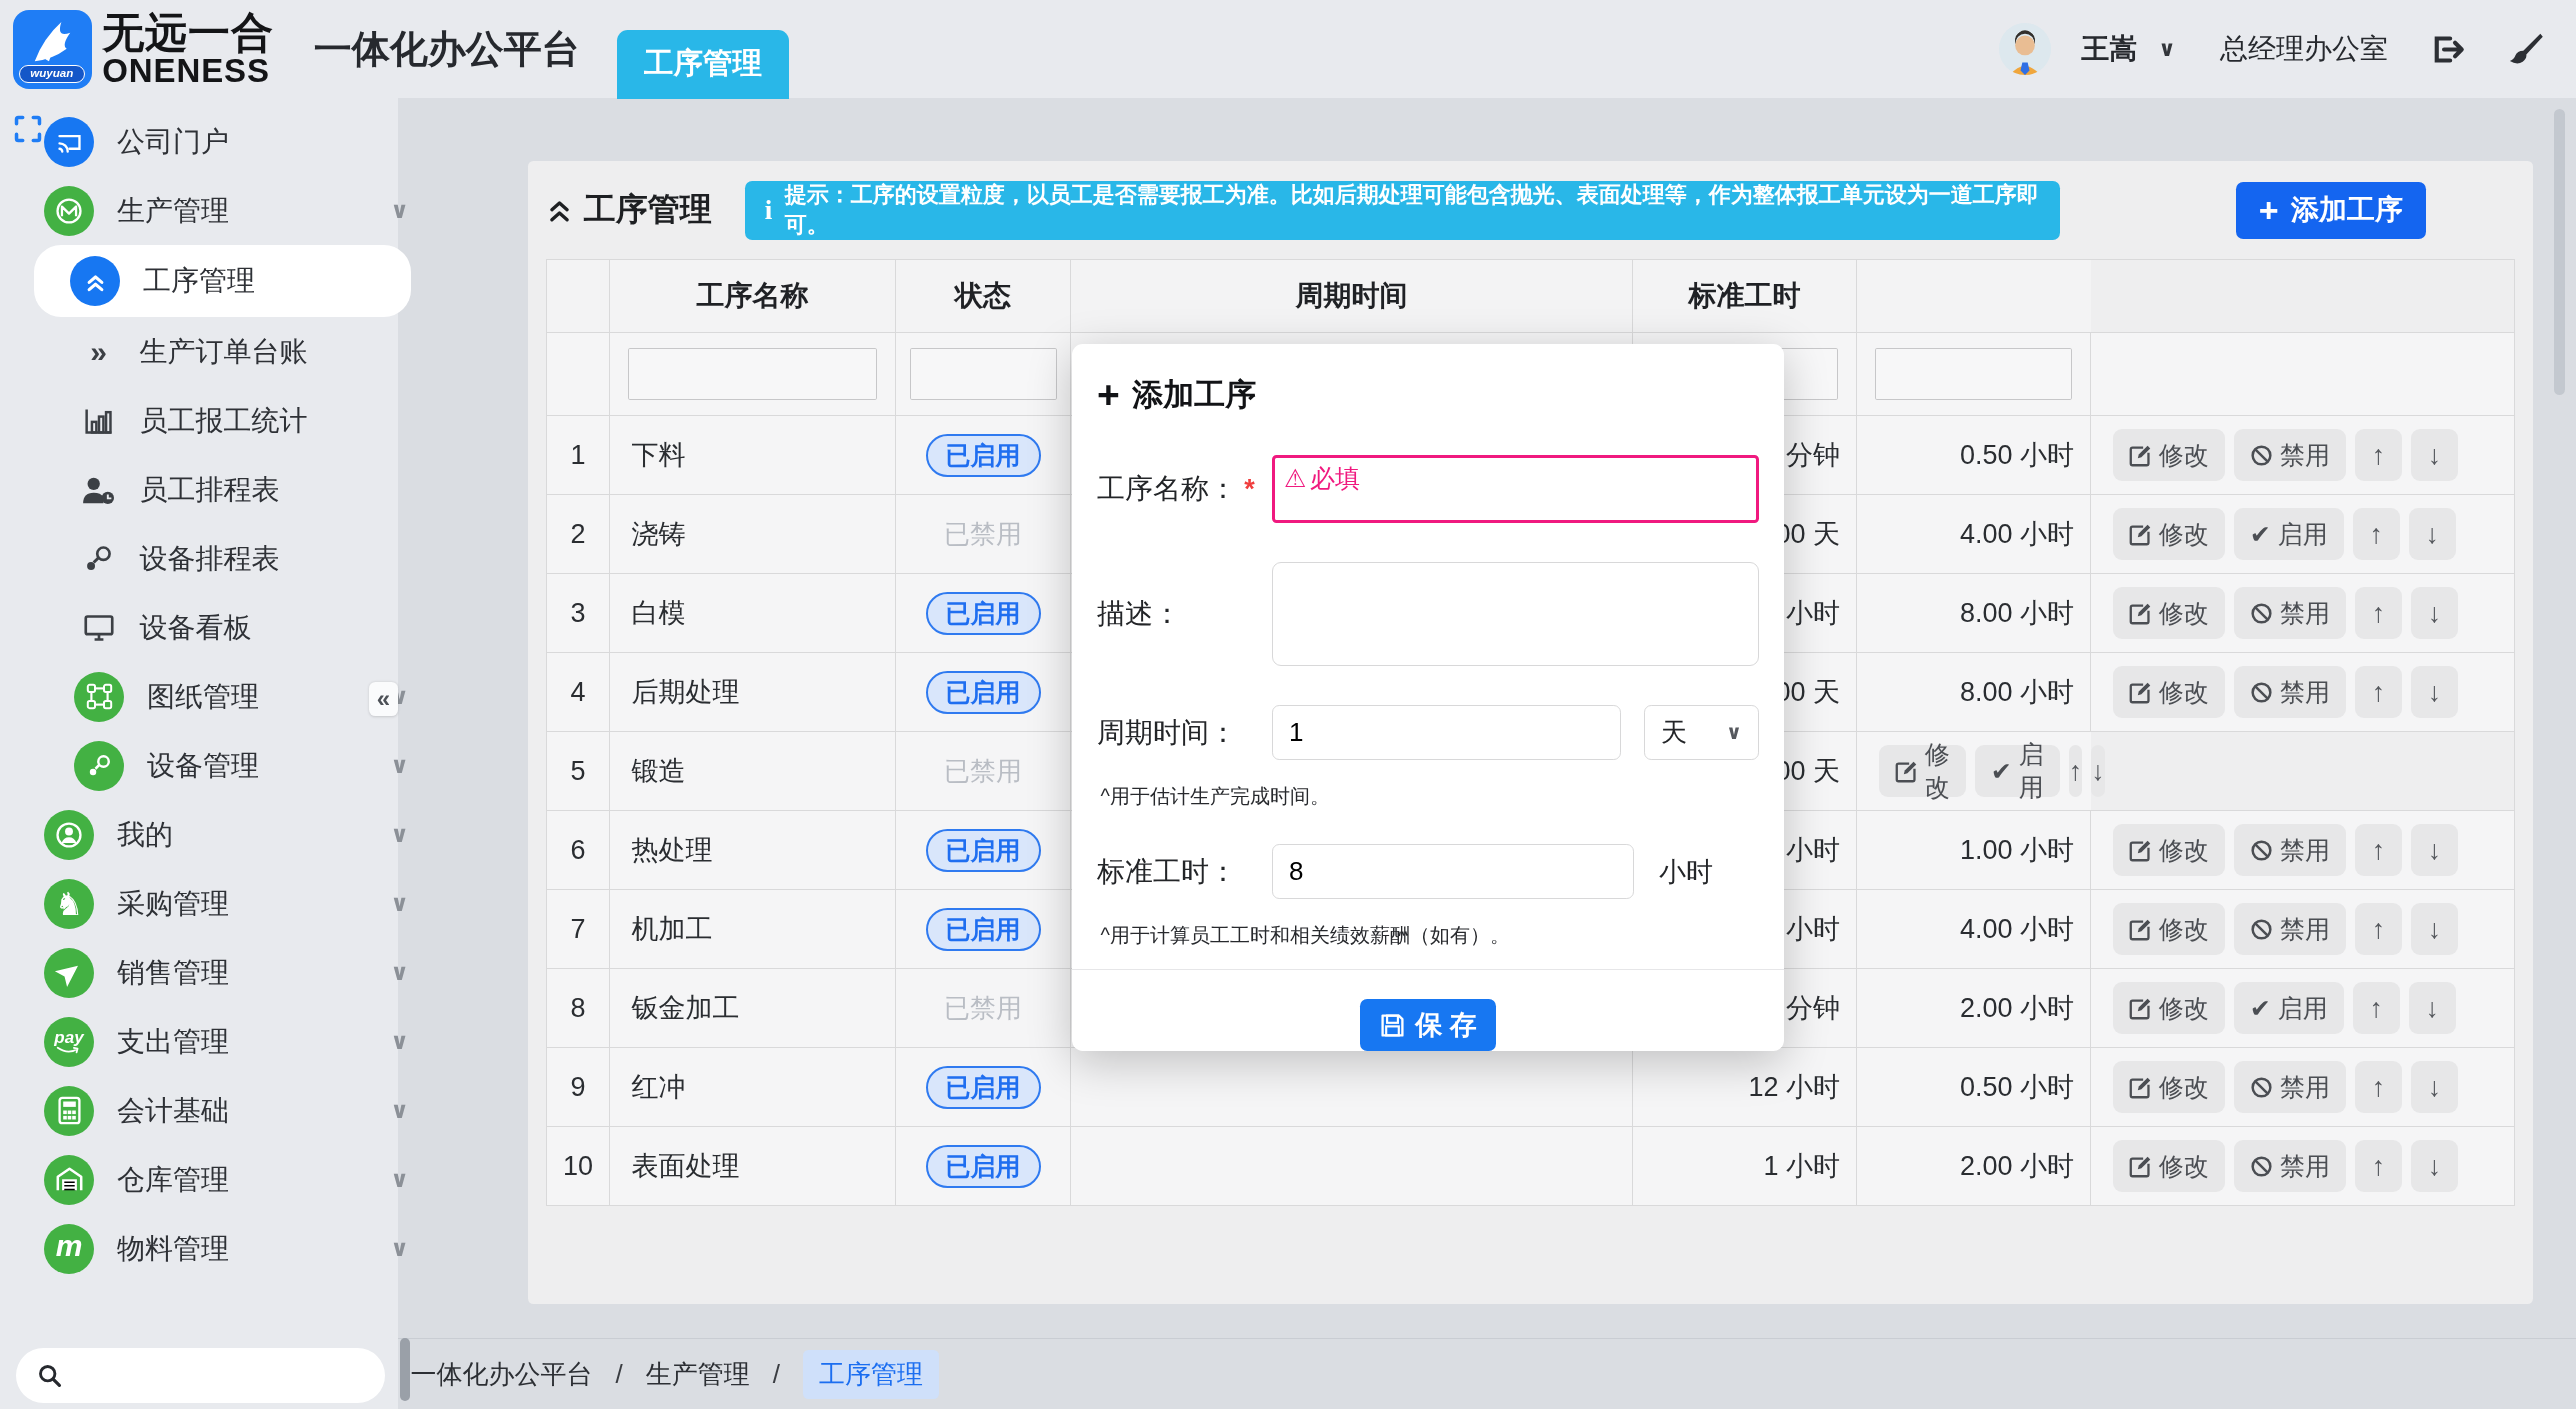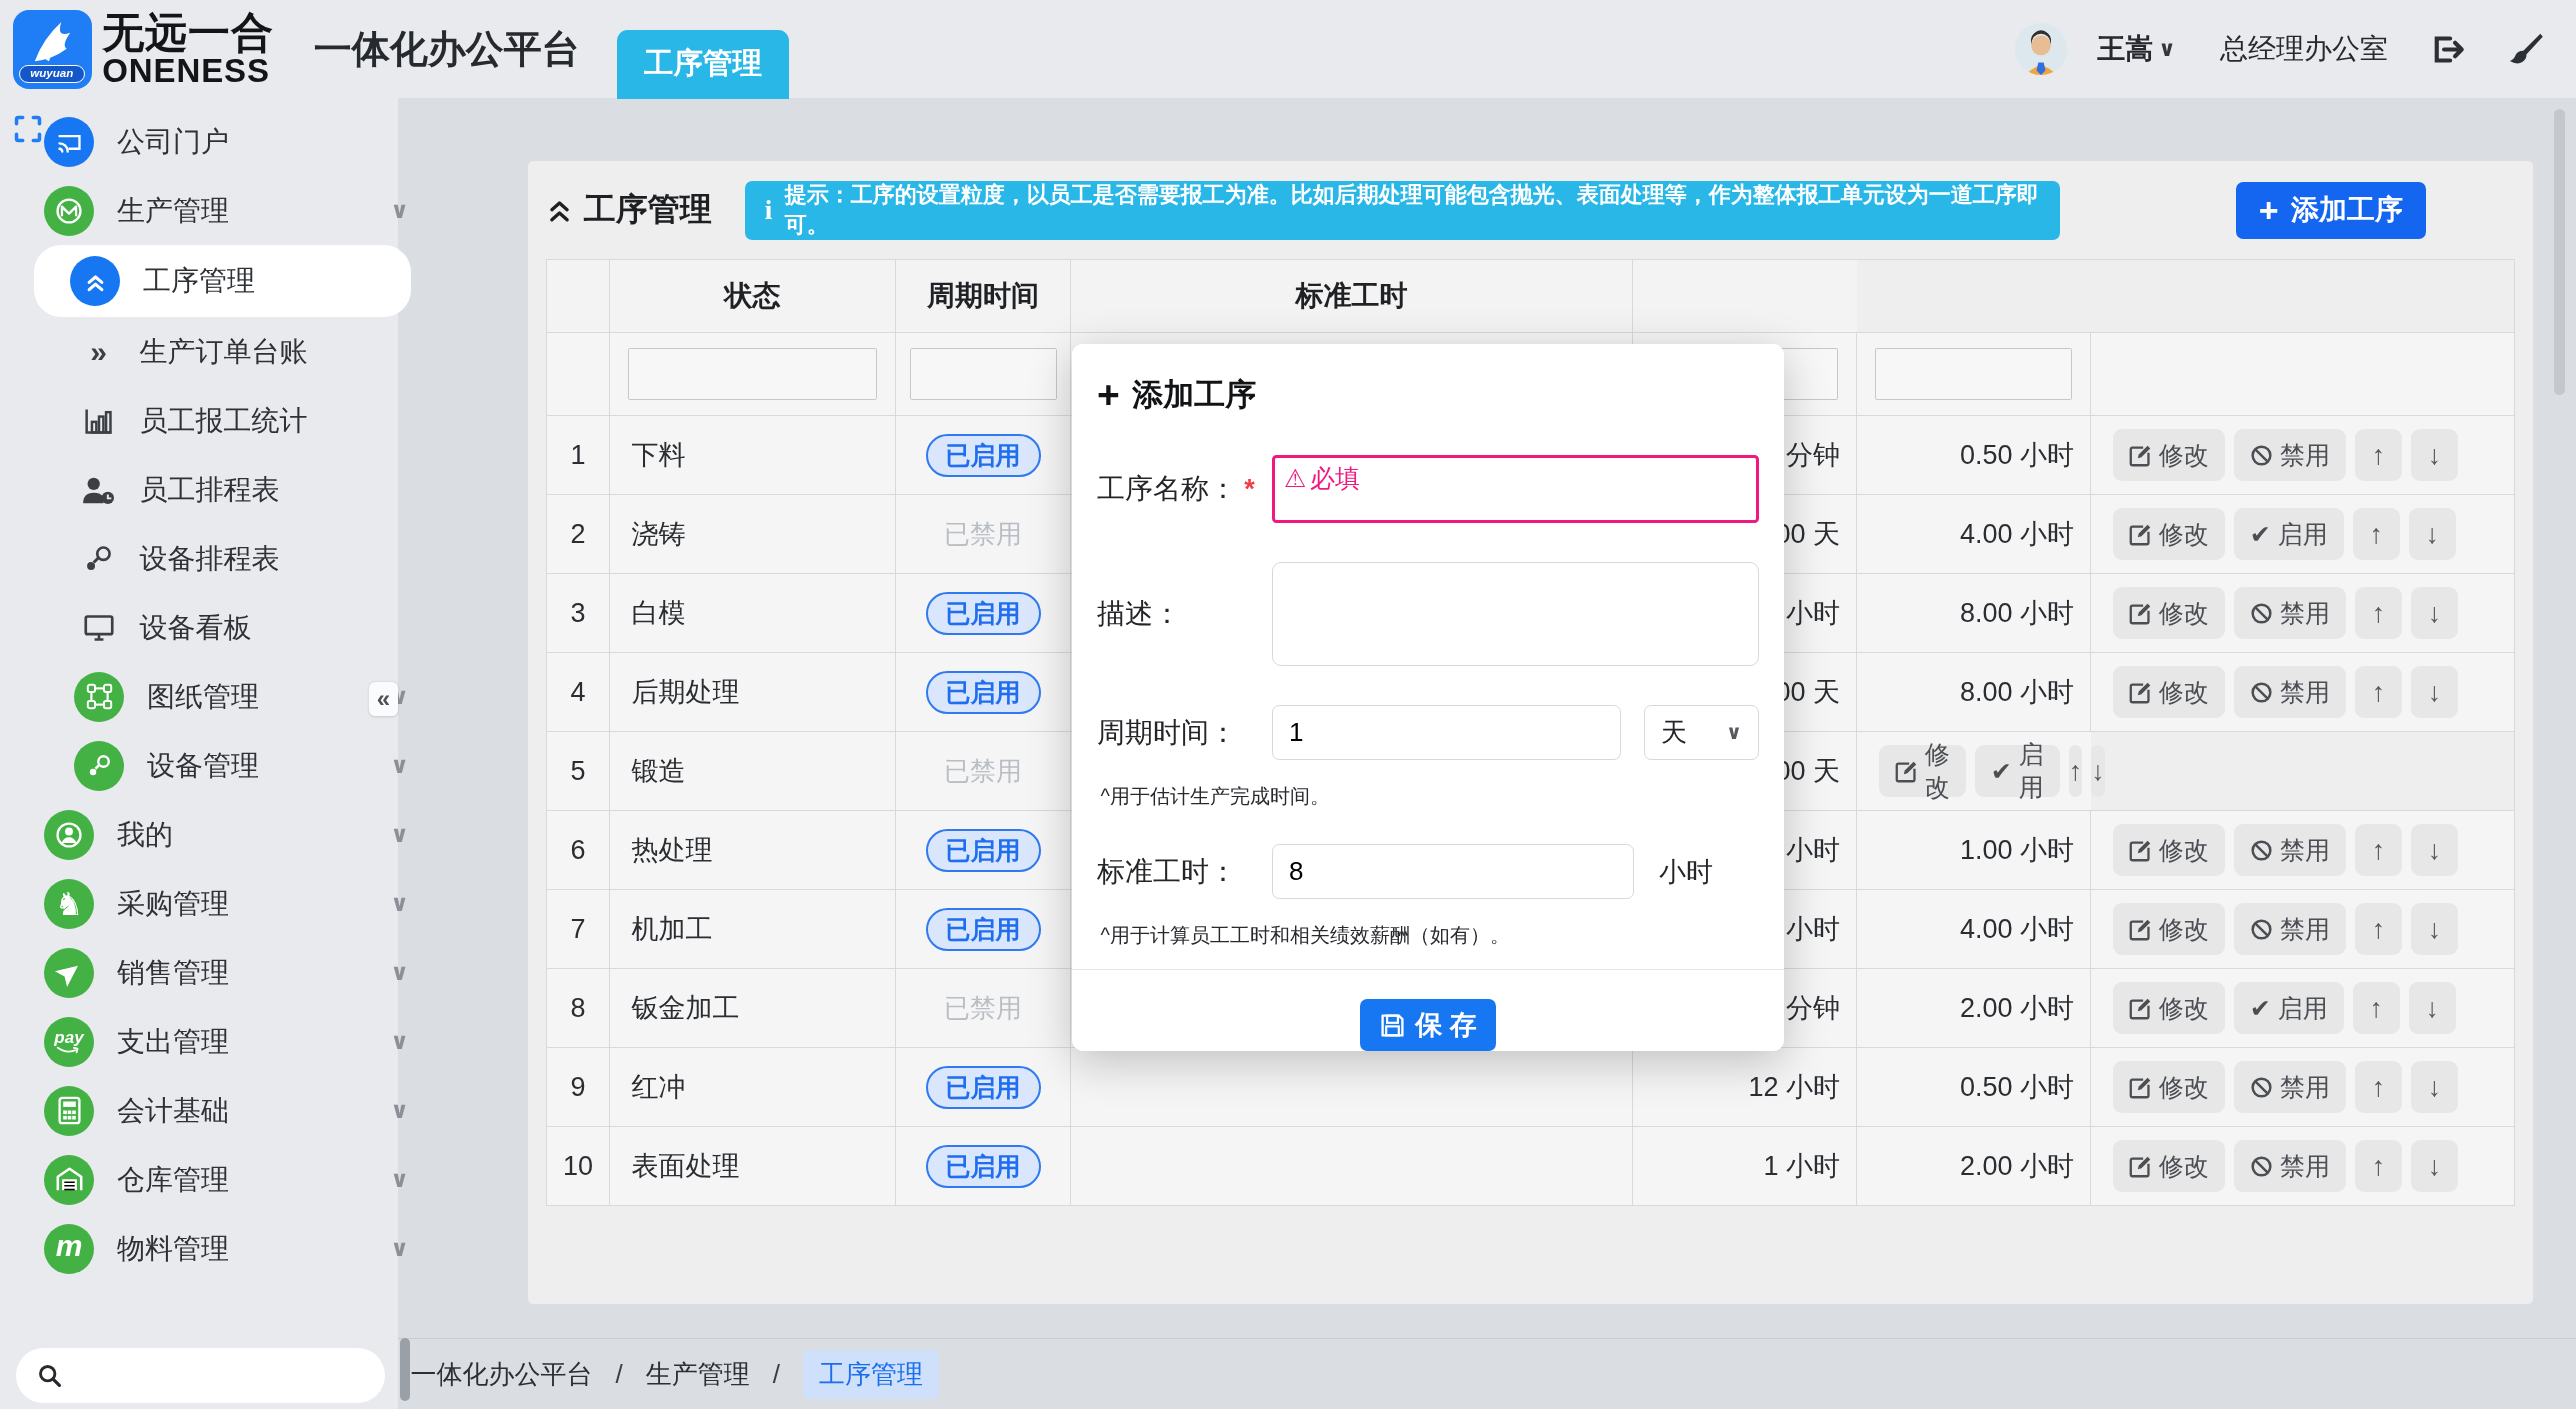--- a/index.html
+++ b/index.html
@@ -16,21 +16,21 @@
   .logo-sq{position:relative;width:79px;height:79px;margin:0 10.7px 0 12.5px;background:#1f7df5;border-radius:16px;flex:none;}
   .logo-sq svg{position:absolute;left:9px;top:5.4px;}
   .logo-banner{position:absolute;left:6.3px;bottom:5.4px;width:66px;height:18px;background:#1457c8;border:1.8px solid #fff;border-radius:9px;color:#fff;font-size:11.6px;font-style:italic;font-weight:bold;text-align:center;line-height:14.3px;}
   .brand{display:flex;flex-direction:column;line-height:1;}
   .brand .cn{font-size:42px;font-weight:900;color:#141517;letter-spacing:0.9px;}
   .brand .en{font-size:33px;font-weight:900;color:#141517;letter-spacing:0.9px;}
   .app-title{font-size:38px;font-weight:700;color:#26292e;margin-left:40px;}
   .tab{position:absolute;left:617px;top:29.5px;height:69px;padding:0 27px;background:var(--cyan);border-radius:10.7px 10.7px 0 0;color:#fff;font-size:29.5px;font-weight:700;display:flex;align-items:center;}
   .hright{position:absolute;right:32px;top:0;height:98px;display:flex;align-items:center;gap:30px;}
   .avatar{width:52px;height:52px;border-radius:50%;background:#dde8ee;overflow:hidden;flex:none;}
-  .uname{font-size:28px;font-weight:700;color:#26292e;display:flex;align-items:center;gap:5px;}
+  .uname{font-size:28px;font-weight:700;color:#26292e;display:flex;align-items:center;gap:21px;}
   .uname .chev{font-size:21.5px;font-weight:900;color:#33363b;}
   .udept{font-size:28px;color:#26292e;margin-left:14.3px;}
   .hicon{width:39px;height:39px;color:#2c2f34;margin-left:9px;}
 
   
   .sidebar{position:absolute;left:0;top:98px;width:398px;bottom:0;background:var(--bg);z-index:4;}
   .expand-mini{position:absolute;left:12.5px;top:16px;color:#1f7df5;}
   .sb-list{position:absolute;left:4px;top:9px;width:434px;}
   .sb-item{position:relative;height:69px;display:flex;align-items:center;}
   .sb-item .lbl{font-size:28px;color:#2e3136;}
@@ -392,20 +392,21 @@
         <button class="addbtn">
           <span class="pl">+</span>
           <span>添加工序</span>
         </button>
       </div>
 
       <div class="tbl">
 
         <div class="trow head">
           <div class="td"></div>
+          <div class="td">工序名称</div>
           <div class="td">状态</div>
           <div class="td">周期时间</div>
           <div class="td">标准工时</div>
           <div class="td"></div>
         </div>
 
         <div class="trow filt">
           <div class="td"></div>
           <div class="td">
               <input style="">

